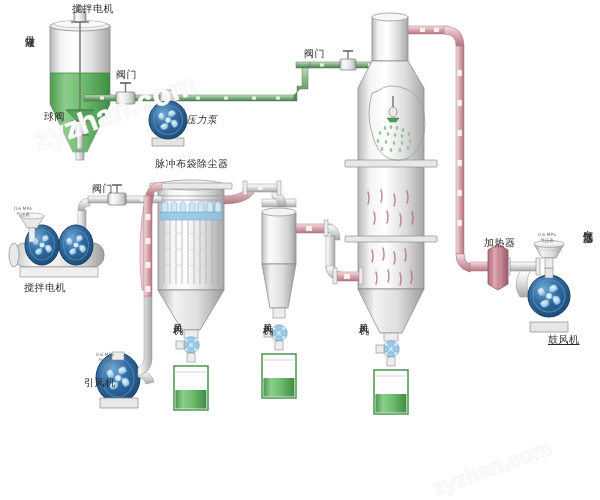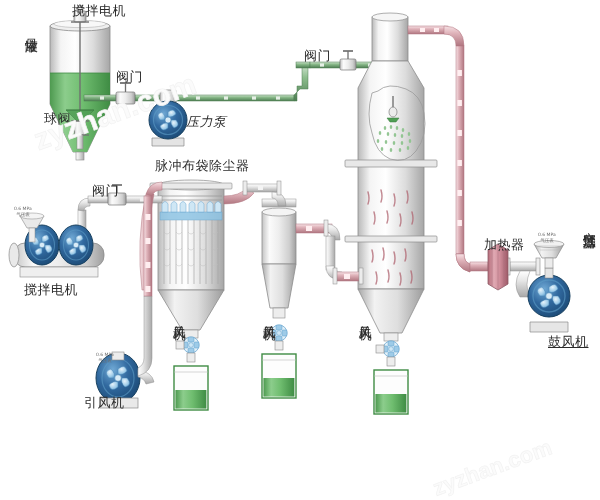--- a/index.html
+++ b/index.html
@@ -17,21 +17,21 @@
     background: #ffffff;
     overflow: hidden;
   }
   #stage svg {
     position: absolute;
     left: 0;
     top: 0;
   }
   .lbl {
     position: absolute;
-    font-size: 13px;
+    font-size: 10px;
     color: #2b2b2b;
     font-family: "DejaVu Sans", "Liberation Sans", sans-serif;
     white-space: nowrap;
     letter-spacing: 0.5px;
     line-height: 1.05;
   }
   .lbl.vert {
     writing-mode: vertical-rl;
     text-orientation: upright;
     white-space: normal;
@@ -558,21 +558,21 @@
   <div id="label-layer">
       <div class="lbl" style="left: 72px; top: 4px;">搅拌电机</div>
       <div class="lbl vert" style="left: 24px; top: 28px;">母液罐</div>
       <div class="lbl" style="left: 44px; top: 112px;">球阀</div>
       <div class="lbl" style="left: 116px; top: 70px;">阀门</div>
       <div class="lbl" style="left: 186px; top: 115px; font-style: italic;">压力泵</div>
       <div class="lbl" style="left: 304px; top: 49px;">阀门</div>
       <div class="lbl" style="left: 92px; top: 184px;">阀门</div>
       <div class="lbl" style="left: 155px; top: 159px; text-align: right;">脉冲布袋除尘器</div>
       <div class="lbl" style="left: 24px; top: 283px;">搅拌电机</div>
-      <div class="lbl" style="left: 84px; top: 396px;">引风机</div>
+      <div class="lbl" style="left: 84px; top: 378px;">引风机</div>
       <div class="lbl vert" style="left: 172px; top: 315px;">关风机</div>
       <div class="lbl vert" style="left: 262px; top: 315px;">关风机</div>
       <div class="lbl vert" style="left: 358px; top: 315px;">关风机</div>
       <div class="lbl" style="left: 484px; top: 238px;">加热器</div>
       <div class="lbl vert" style="left: 582px; top: 222px;">空气过滤器</div>
       <div class="lbl" style="left: 548px; top: 335px; text-decoration: underline;">鼓风机</div>
     </div>
   <div id="gauge-layer">
       <div class="lbl tiny" style="left: 14px; top: 206px;">0.6 MPa
 气压表</div>

